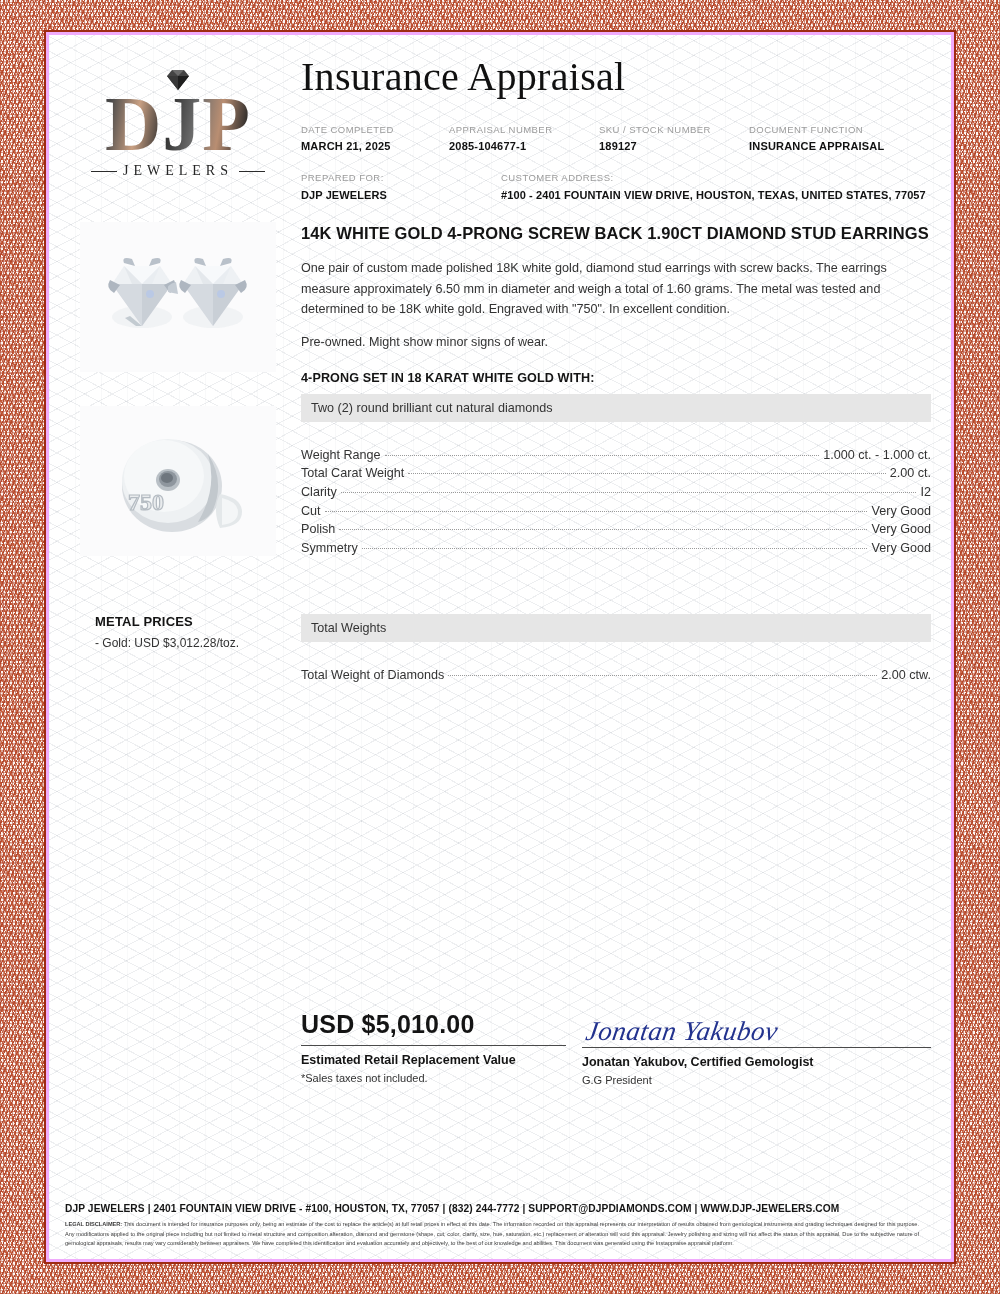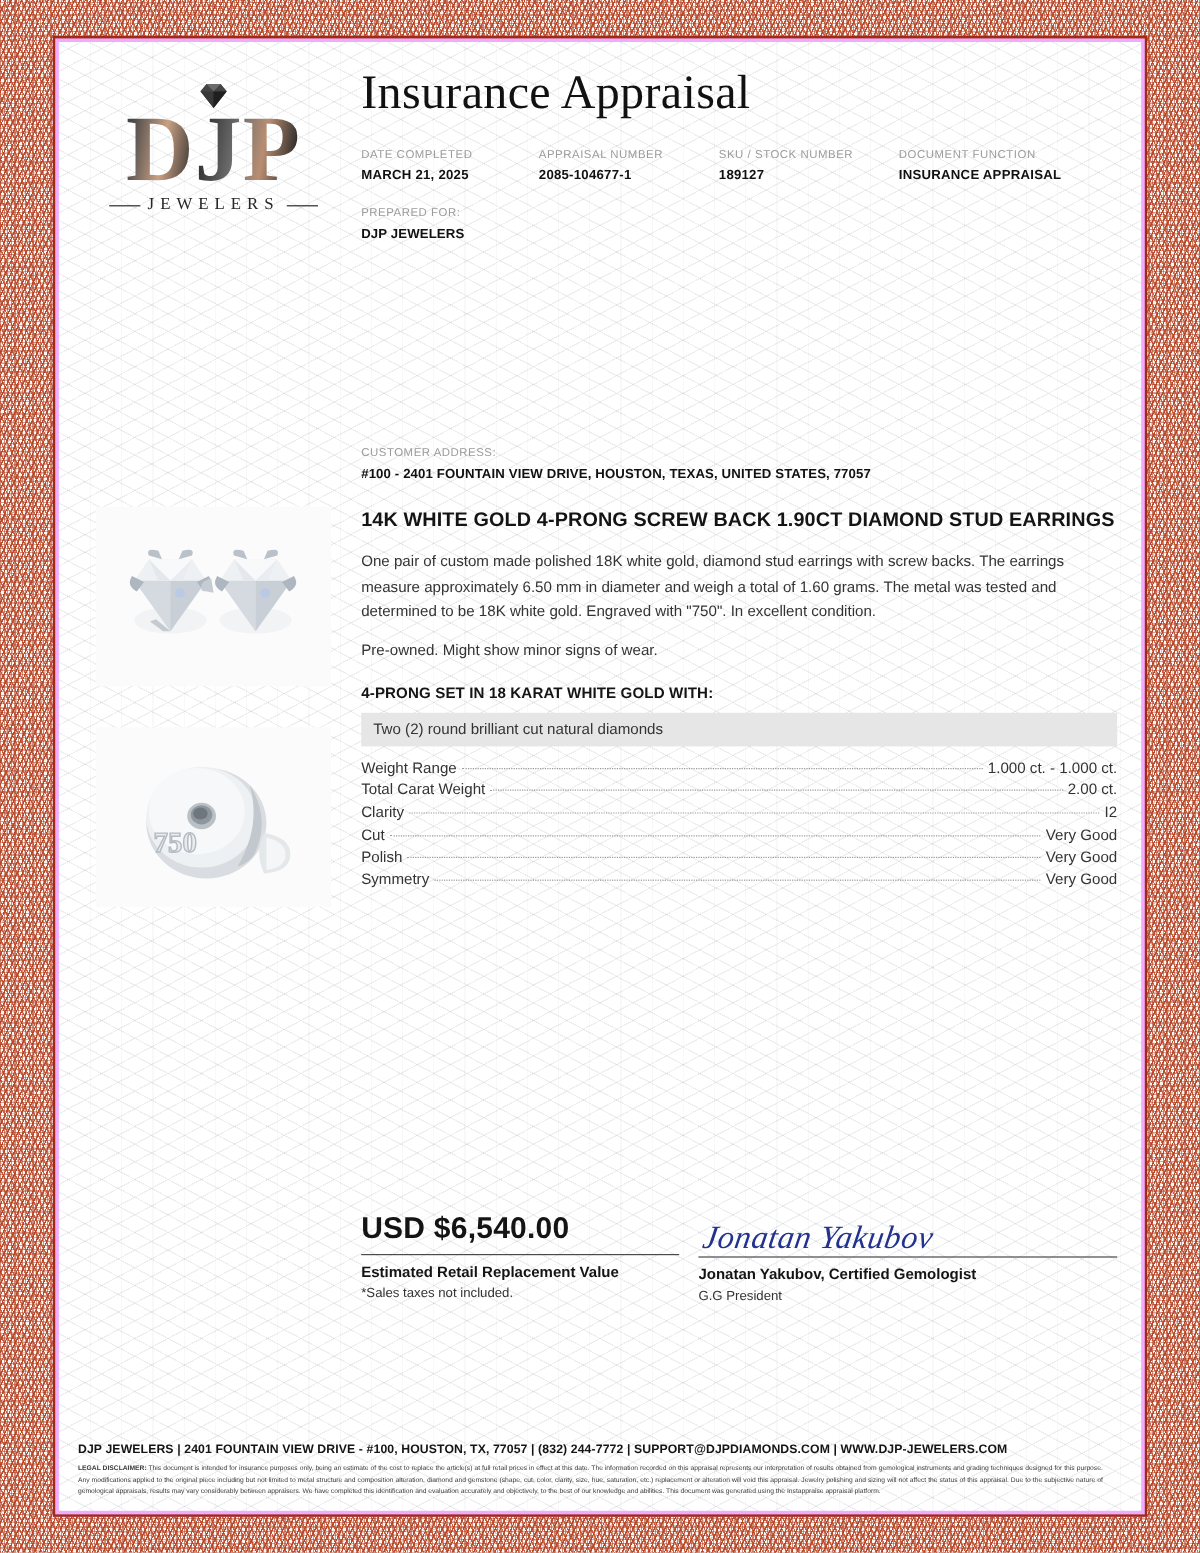--- a/index.html
+++ b/index.html
@@ -116,21 +116,21 @@
   .meta-cell.c3 { width: 150px; }
   .meta-cell.c4 { width: 160px; }
   .meta-label {
     font-size: 9.5px; letter-spacing: 0.45px; color: #9b9b9b;
     text-transform: uppercase; margin-bottom: 5px;
   }
   .meta-value {
     font-size: 11px; font-weight: 700; color: #111; letter-spacing: 0.2px;
   }
 
-  .party-row { display: flex; flex-direction: column; }
+  .party-row { display: flex; }
   .party-cell.left { width: 200px; flex: 0 0 200px; }
   .party-cell.right { flex: 1; }
   .party-label {
     font-size: 9.5px; letter-spacing: 0.45px; color: #9b9b9b;
     text-transform: uppercase; margin-bottom: 5px;
   }
   .party-value {
     font-size: 11px; font-weight: 700; color: #111;
     line-height: 1.45; letter-spacing: 0.1px;
   }
@@ -149,21 +149,21 @@
   }
   .desc {
     font-size: 12.6px; color: #333; line-height: 1.62; margin-bottom: 13px;
   }
   .section-head {
     font-size: 12.6px; font-weight: 700; color: #141414;
     margin-top: 18px; margin-bottom: 9px; letter-spacing: 0.1px;
   }
   .grey-bar {
     background: #e6e6e6; padding: 7px 10px;
-    font-size: 12.6px; color: #333; margin-bottom: 9px;
+    font-size: 12.6px; color: #333; margin-bottom: 24px;
   }
 
   
   .spec-row {
     display: flex; align-items: baseline;
     font-size: 12.6px; color: #333; line-height: 1.48;
   }
   .spec-key { white-space: nowrap; }
   .spec-dots {
     flex: 1 1 auto; margin: 0 4px;
@@ -397,27 +397,41 @@
         </div>
         <div class="spec-row">
           <span class="spec-key">Symmetry</span>
           <span class="spec-dots"></span>
           <span class="spec-val">Very Good</span>
         </div>
       </div>
     </div>
   </div>
 
+  <div class="totals-wrap">
+    <div class="metal-col">
+      <div class="metal-title">METAL PRICES</div>
+      <div class="metal-line">- Gold: USD $3,012.28/toz.</div>
+    </div>
+    <div class="totals-col">
+      <div class="grey-bar">Total Weights</div>
+      <div class="spec-row">
+        <span class="spec-key">Total Weight of Diamonds</span>
+        <span class="spec-dots"></span>
+        <span class="spec-val">2.00 ctw.</span>
+      </div>
+    </div>
+  </div>
 
   <div class="valuation">
     <div class="val-spacer"></div>
     <div class="val-body">
 
       <div class="val-left">
-        <div class="price">USD $6,540.00</div>
+        <div class="price">USD $5,010.00</div>
         <div class="val-rule"></div>
         <div class="val-main">Estimated Retail Replacement Value</div>
         <div class="val-sub">*Sales taxes not included.</div>
       </div>
 
       <div class="val-right">
         <div class="sig-area">
           <div class="sig">Jonatan Yakubov</div>
         </div>
         <div class="val-rule"></div>

